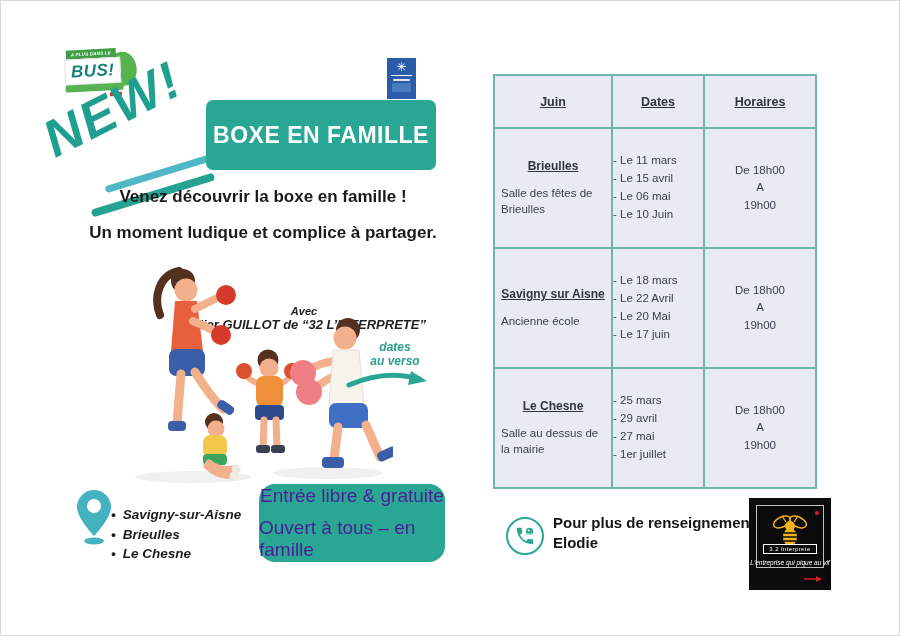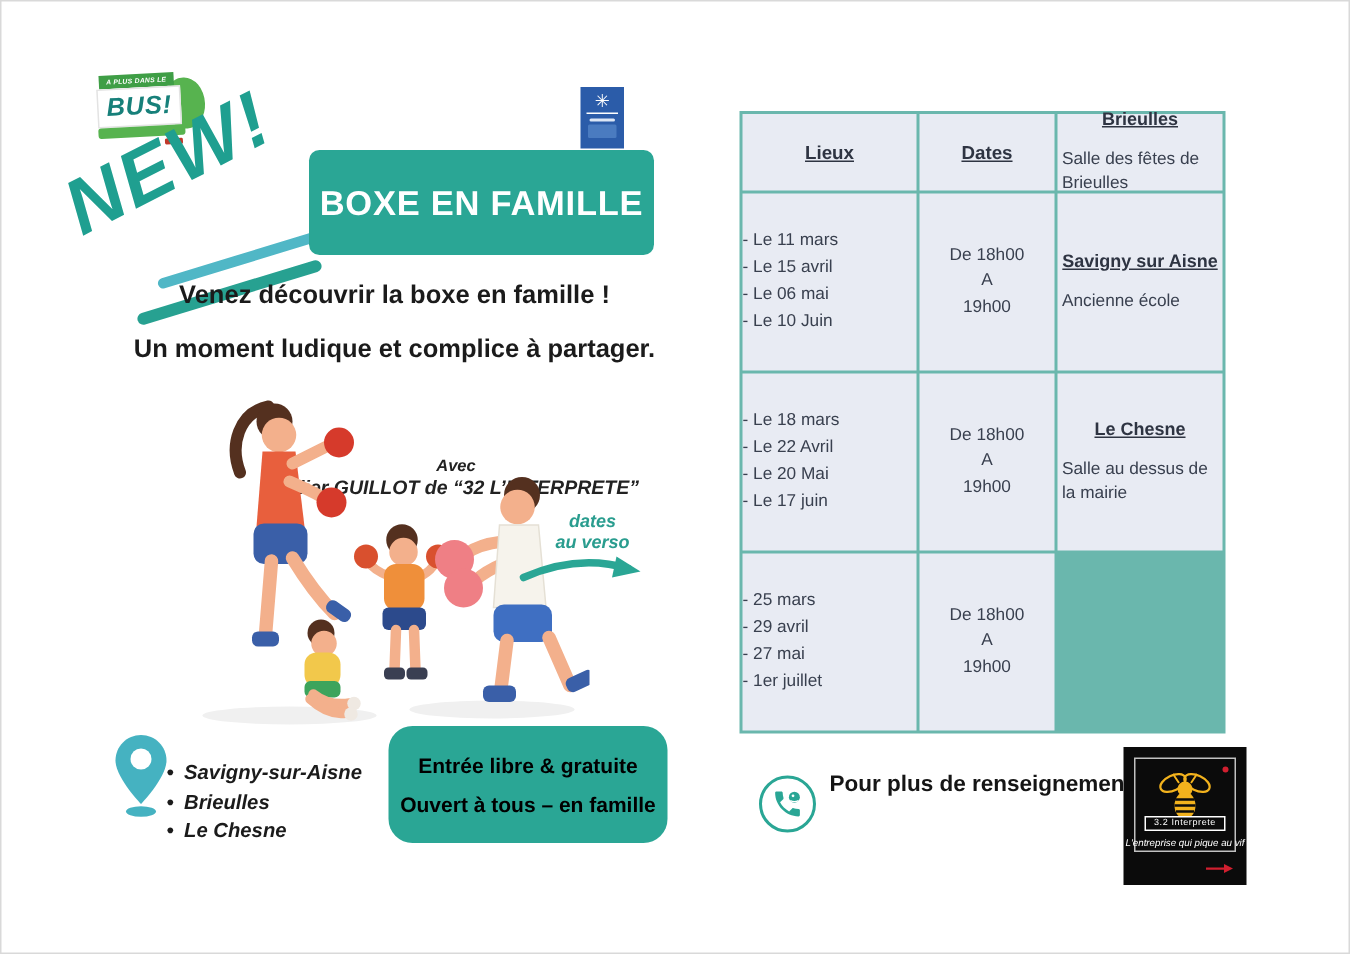--- a/index.html
+++ b/index.html
@@ -52,21 +52,21 @@
   .verso-arrow{left:344px;top:362px;}
 
   
   .pin-wrap{left:74px;top:489px;}
   .loc-list{left:110px;top:504px;font-weight:bold;font-style:italic;font-size:13.5px;line-height:1.45;}
   .loc-item{white-space:nowrap;}
   .loc-item::before{content:"•";margin-right:7px;}
 
   .banner{left:258px;top:483px;width:186px;height:78px;background:#2aa695;border-radius:16px;
           display:flex;flex-direction:column;align-items:center;justify-content:center;gap:10px;}
-  .banner div{color:#000000;font-weight:bold;font-size:14px;}
+  .banner div{color:#4c1d95;font-weight:normal;font-size:19px;}
 
   
   .sched{left:492px;top:73px;background:#6ab7ad;padding:2px;display:grid;
          grid-template-columns:116px 90px 110px;grid-template-rows:51px 118px 118px 118px;gap:2px;}
   .cell{background:#e8ebf3;display:flex;flex-direction:column;align-items:center;justify-content:center;
         color:#39404f;font-size:11.5px;box-sizing:border-box;}
   .cell.hdr{font-weight:bold;font-size:12.5px;color:#2e3442;}
   .cell.hdr span{text-decoration:underline;}
   .place{font-weight:bold;font-size:12px;text-decoration:underline;color:#2e3442;margin-bottom:13px;}
   .venue{width:104px;text-align:left;line-height:1.35;}
@@ -208,24 +208,27 @@
     <div class="loc-item">Le Chesne</div>
   </div>
 
   <div class="abs banner">
     <div>Entrée libre &amp; gratuite</div>
     <div>Ouvert à tous – en famille</div>
   </div>
 
   <div class="abs sched">
     <div class="cell hdr">
-        <span>Lieux</span>
+        <span>Juin</span>
       </div>
     <div class="cell hdr">
         <span>Dates</span>
+      </div>
+    <div class="cell hdr">
+        <span>Horaires</span>
       </div>
 
     <div class="cell">
       <div class="place">Brieulles</div>
       <div class="venue">Salle des fêtes de Brieulles</div>
     </div>
     <div class="cell dates">
       <div>- Le 11 mars</div>
       <div>- Le 15 avril</div>
       <div>- Le 06 mai</div>
@@ -279,20 +282,21 @@
   <div class="abs phone-icon">
     <svg width="22" height="22" viewBox="0 0 24 24">
       <path d="M6.6 10.8c1.4 2.8 3.8 5.1 6.6 6.6l2.2-2.2c.3-.3.7-.4 1-.2 1.1.4 2.3.6 3.6.6.6 0 1 .4 1 1V20c0 .6-.4 1-1 1C10.8 21 3 13.2 3 3.9c0-.6.4-1 1-1h3.5c.6 0 1 .4 1 1 0 1.2.2 2.4.6 3.6.1.3 0 .7-.2 1l-2.3 2.3z" fill="#2aa695"></path>
       <circle cx="17" cy="7" r="4" fill="#2aa695"></circle>
       <circle cx="16" cy="6" r="1" fill="#ffffff"></circle>
       <path d="M14 9.5 q3 1.5 6 0" stroke="#ffffff" stroke-width="1" fill="none"></path>
     </svg>
   </div>
   <div class="abs contact">
     <div>Pour plus de renseignements</div>
+    <div>Elodie</div>
   </div>
 
   <div class="abs bee-logo">
     <div class="bee-frame"></div>
     <div class="bee-reddot"></div>
     <svg class="bee-svg" width="44" height="36" viewBox="0 0 44 36">
       <ellipse cx="14" cy="10" rx="9" ry="5" fill="none" stroke="#f2b21d" stroke-width="1.5" transform="rotate(-25 14 10)"></ellipse>
       <ellipse cx="30" cy="10" rx="9" ry="5" fill="none" stroke="#f2b21d" stroke-width="1.5" transform="rotate(25 30 10)"></ellipse>
       <circle cx="22" cy="14" r="5" fill="#f2b21d"></circle>
       <path d="M18 10 L14 4 M26 10 L30 4" stroke="#f2b21d" stroke-width="1.3"></path>

